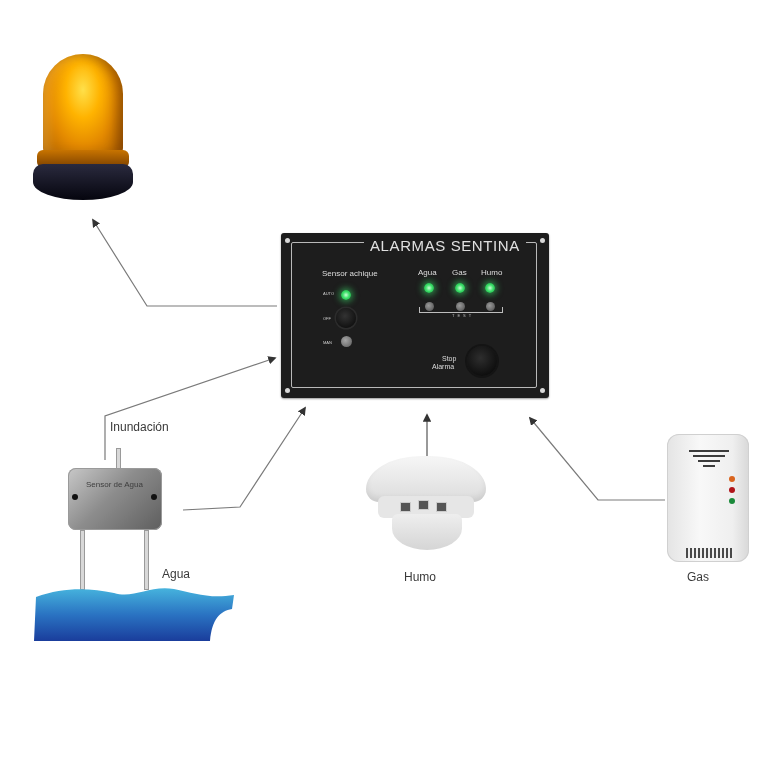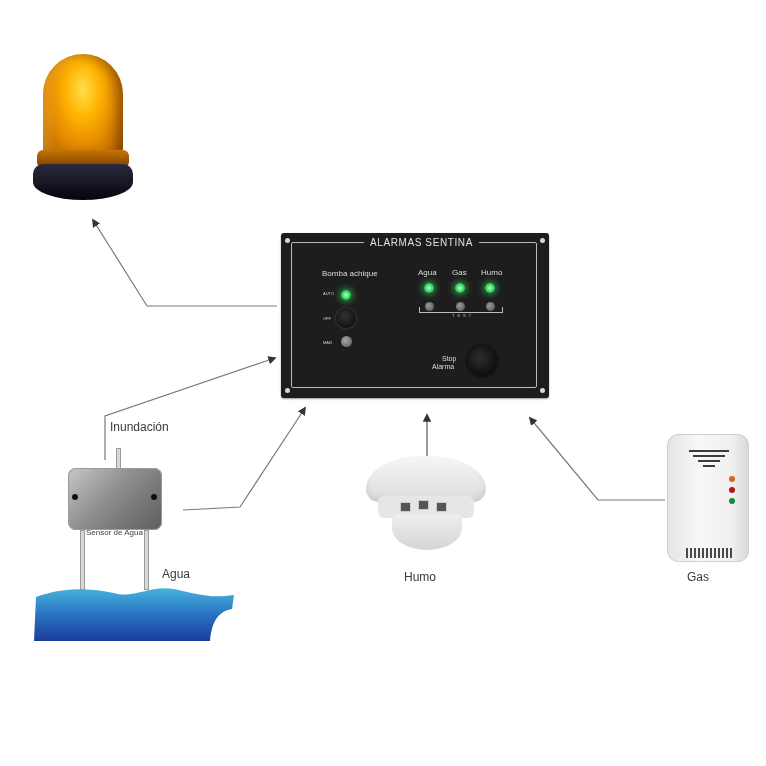--- a/index.html
+++ b/index.html
@@ -30,21 +30,21 @@
     left:281px; top:233px; width:268px; height:165px;
     background:#1d1d1d; border-radius:3px;
     box-shadow: 0 1px 2px rgba(0,0,0,0.4);
   }
   .panel-frame {
     position:absolute; left:10px; top:9px; width:246px; height:146px;
     border:1.5px solid #b9b9b9; border-radius:2px; box-sizing:border-box;
   }
   .panel-title {
     position:absolute; left:83px; top:2px; padding:0 6px; background:#1d1d1d;
-    color:#e0e0e0; font-size:10px; letter-spacing:0.6px; white-space:nowrap;
+    color:#e0e0e0; font-size:15px; letter-spacing:0.6px; white-space:nowrap;
   }
   .screw { position:absolute; width:5px; height:5px; border-radius:50%; background:#d8d8d8; }
   .ptext { position:absolute; color:#dedede; font-size:8px; white-space:nowrap; }
   .psmall { position:absolute; color:#cfcfcf; font-size:4px; white-space:nowrap; }
   .led-green {
     position:absolute; width:10px; height:10px; border-radius:50%;
     background: radial-gradient(circle, #c8ffd4 0%, #3de06a 45%, #139a3a 100%);
     box-shadow: 0 0 6px 2px rgba(60,230,110,0.55);
   }
   .test-btn {
@@ -70,21 +70,21 @@
 
   
   .label { position:absolute; color:#3a3a3a; font-size:12px; white-space:nowrap; }
 
   
   .sensor-box {
     left:68px; top:468px; width:94px; height:62px; border-radius:8px;
     background: linear-gradient(135deg, #c8c8c8 0%, #8d8d8d 45%, #5e5e5e 100%);
     box-shadow: inset 0 0 0 1px #9a9a9a;
   }
-  .sensor-text { position:absolute; left:18px; top:12px; font-size:8px; color:#3d3d3d; white-space:nowrap;margin-top:48px; }
+  .sensor-text { position:absolute; left:18px; top:12px; font-size:8px; color:#3d3d3d; white-space:nowrap; }
   .sensor-hole { position:absolute; top:26px; width:6px; height:6px; border-radius:50%; background:#111; }
   .probe { position:absolute; width:3px; background:#d8d8d8; border:1px solid #9a9a9a; }
 
   
   .smoke-top {
     left:366px; top:456px; width:120px; height:46px;
     border-radius: 60px 60px 14px 14px / 36px 36px 14px 14px;
     background: linear-gradient(#f6f6f6, #dcdcdc);
     box-shadow: inset 0 -4px 6px rgba(0,0,0,0.08);
   }
@@ -136,21 +136,21 @@
 </div>
 
 <div class="abs panel">
   <div class="screw" style="left:4px;top:5px;"></div>
   <div class="screw" style="left:259px;top:5px;"></div>
   <div class="screw" style="left:4px;top:155px;"></div>
   <div class="screw" style="left:259px;top:155px;"></div>
   <div class="panel-frame"></div>
   <div class="panel-title" style="top:4px;">ALARMAS  SENTINA</div>
 
-  <div class="ptext" style="left:41px;top:36px;">Bomba achique</div>
+  <div class="ptext" style="left:41px;top:36px;">Sensor achique</div>
   <div class="psmall" style="left:42px;top:58px;">AUTO</div>
   <div class="psmall" style="left:42px;top:83px;">OFF</div>
   <div class="psmall" style="left:42px;top:107px;">MAN</div>
   <div class="led-green" style="left:60px;top:57px;"></div>
   <div class="knob" style="left:55px;top:75px;"></div>
   <div class="man-btn" style="left:60px;top:103px;"></div>
 
   <div class="ptext" style="left:137px;top:35px;">Agua</div>
   <div class="ptext" style="left:171px;top:35px;">Gas</div>
   <div class="ptext" style="left:200px;top:35px;">Humo</div>

